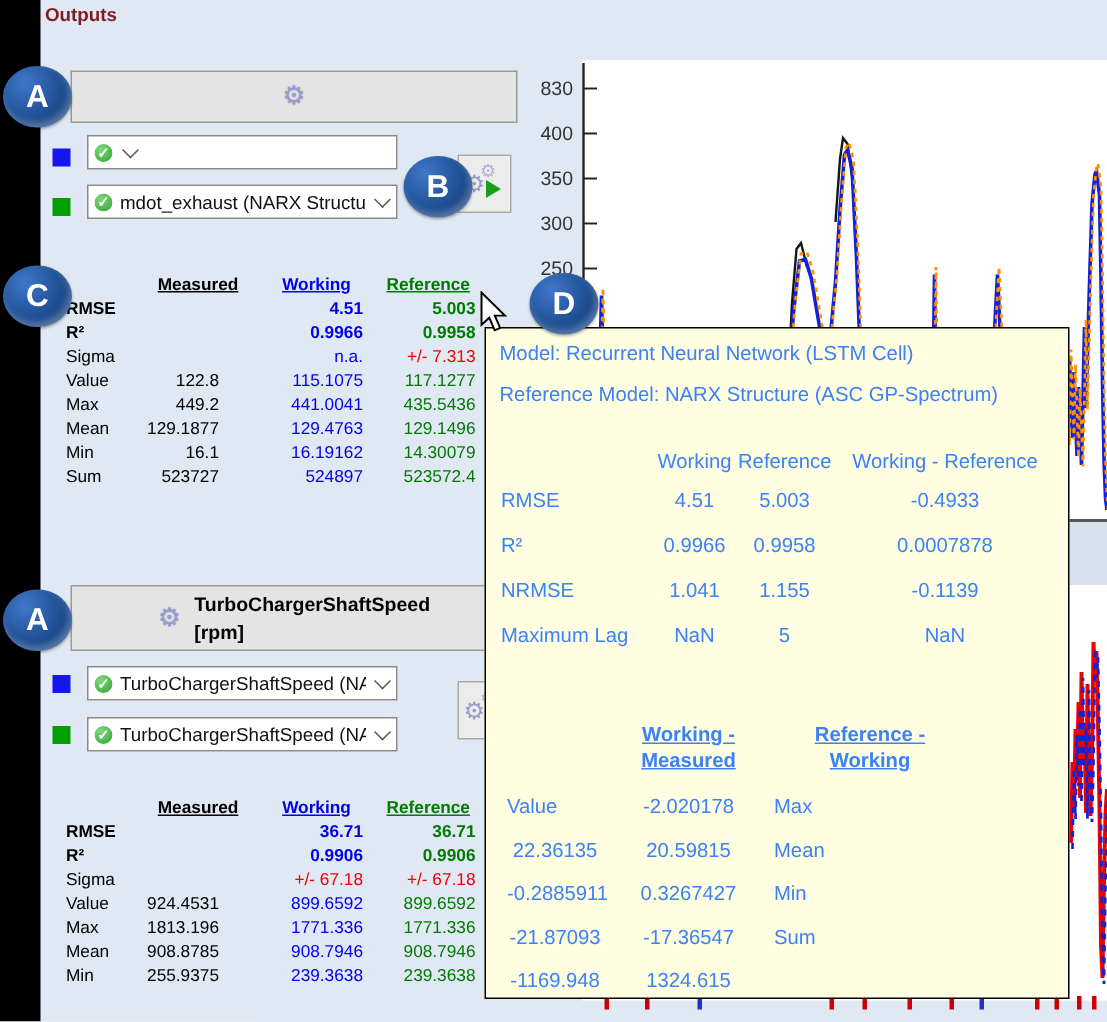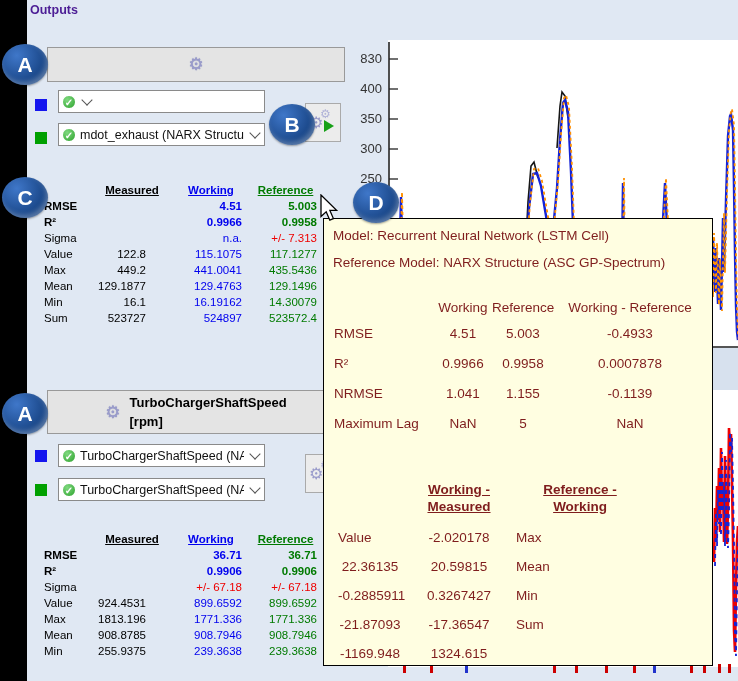--- a/index.html
+++ b/index.html
@@ -1,20 +1,20 @@
 <!DOCTYPE html>
 <html><head>
 <meta charset="utf-8">
 <style>
   html,body{margin:0;padding:0;}
   body{font-family:"Liberation Sans",sans-serif;}
   #screen{position:relative;width:738px;height:681px;background:#e0e8f3;overflow:hidden;}
   .abs{position:absolute;}
   #leftbar{left:0;top:0;width:27px;height:681px;background:#000;}
-  #outputs-title{left:30px;top:3px;font-size:12.5px;font-weight:bold;color:#4c1d95;}
+  #outputs-title{left:30px;top:3px;font-size:12.5px;font-weight:bold;color:#7f1d1d;}
   
   .secbtn{position:absolute;left:47px;width:298px;background:#e4e4e4;border:1px solid #999;
     display:flex;align-items:center;justify-content:center;gap:9px;
     font-size:13px;font-weight:bold;color:#000;font-family:"Liberation Sans",sans-serif;
     white-space:pre-line;text-align:left;line-height:19px;padding:0;}
   .gearchar{font-family:"DejaVu Sans",sans-serif;color:#9a9ccb;font-size:17px;font-weight:normal;
     text-shadow:0 0 1px #7e80b8;}
   
   .combo{position:absolute;left:58px;width:207px;height:23px;background:#fff;border:1px solid #8a8a8a;
     display:flex;align-items:center;gap:4px;padding:0 2px 0 3px;box-sizing:border-box;cursor:default;}
@@ -39,21 +39,21 @@
   .stats .num{text-align:right;}
   .stats .p1{padding-right:28px;}
   .stats .p2{padding-right:6px;}
   .stats .p3{padding-right:6px;}
   .stats .bold{font-weight:bold;}
   .blue{color:#0000ee;} .green{color:#007a00;} .red{color:#ee0000;} .black{color:#000;}
   
   .ylab{position:absolute;width:32px;text-align:right;font-size:13px;color:#333;}
   
   #tooltip{left:323px;top:218px;width:390px;height:448px;background:#fffee1;border:1.5px solid #000;
-    box-sizing:border-box;color:#7f1d1d;font-size:13.5px;z-index:30;}
+    box-sizing:border-box;color:#3b82f6;font-size:13.5px;z-index:30;}
   #tooltip .tline{margin:7px 0 0 9px;line-height:20px;}
   #tt-table1{display:grid;grid-template-columns:100px 58px 62px 152px;margin:24px 0 0 10px;line-height:30px;}
   #tt-table1 .c{text-align:center;} #tt-table1 .l{text-align:left;}
   #tt-table1 .hdr{line-height:22px;}
   #tt-table2{position:absolute;left:14px;top:260px;display:grid;grid-template-columns:64px 114px 128px;line-height:29px;}
   #tt-table2 .c{text-align:center;} #tt-table2 .l{text-align:left;}
   #tt-table2 .h2{font-weight:bold;text-decoration:underline;line-height:17px;padding-top:2px;padding-bottom:8px;}
   
   .badge{position:absolute;width:46px;height:41px;border-radius:50%;z-index:40;
     background:radial-gradient(circle at 32% 28%,#3f77c9 0%,#1d4b8e 60%,#123a73 100%);

